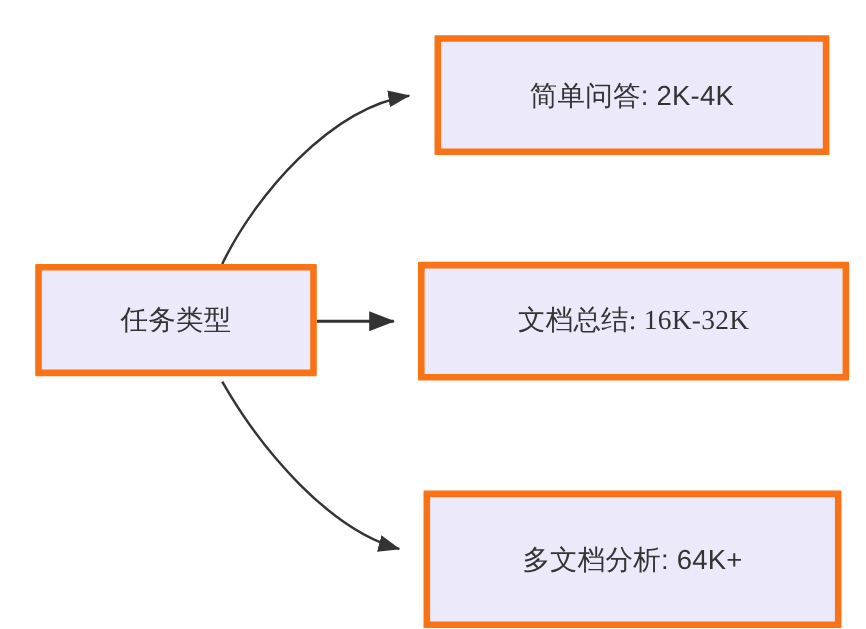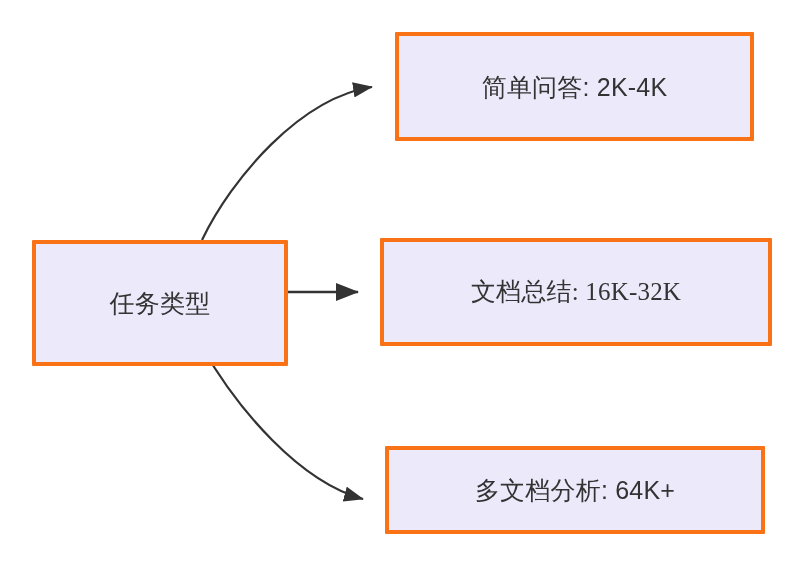--- a/index.html
+++ b/index.html
@@ -21,39 +21,39 @@
     left: 0;
     top: 0;
     width: 787px;
     height: 572px;
     pointer-events: none;
   }
   .node {
     position: absolute;
     box-sizing: border-box;
     background: #ECEAFA;
-    border: 4px solid #f97316;
+    border: 6px solid #f97316;
     border-radius: 1px;
     display: flex;
     align-items: center;
     justify-content: center;
     text-align: center;
   }
   .node-label {
     color: #333333;
     font-size: 25px;
     line-height: 1.2;
     letter-spacing: 0.2px;
     white-space: nowrap;
   }
   
-  #node-source      { left: 32px;  top: 240px; width: 256px; height: 126px; }
+  #node-source      { left: 32px;  top: 240px; width: 256px; height: 102px; }
   #node-target-0    { left: 395px; top: 32px;  width: 359px; height: 109px; }
   #node-target-1    { left: 380px; top: 238px; width: 392px; height: 108px; font-family: Liberation Serif, serif; }
-  #node-target-2    { left: 385px; top: 446px; width: 380px; height: 88px; }
+  #node-target-2    { left: 385px; top: 446px; width: 380px; height: 125px; }
 </style>
 </head>
 <body>
 
 <div id="diagram-root">
 
   <svg class="edge-layer" viewBox="0 0 787 572" width="787" height="572" xmlns="http://www.w3.org/2000/svg">
     <defs>
       <marker id="arrowhead" markerWidth="9" markerHeight="7" refX="8.6" refY="3.5" orient="auto" markerUnits="strokeWidth">
         <polygon points="0 0, 9 3.5, 0 7" fill="#333333"></polygon>

